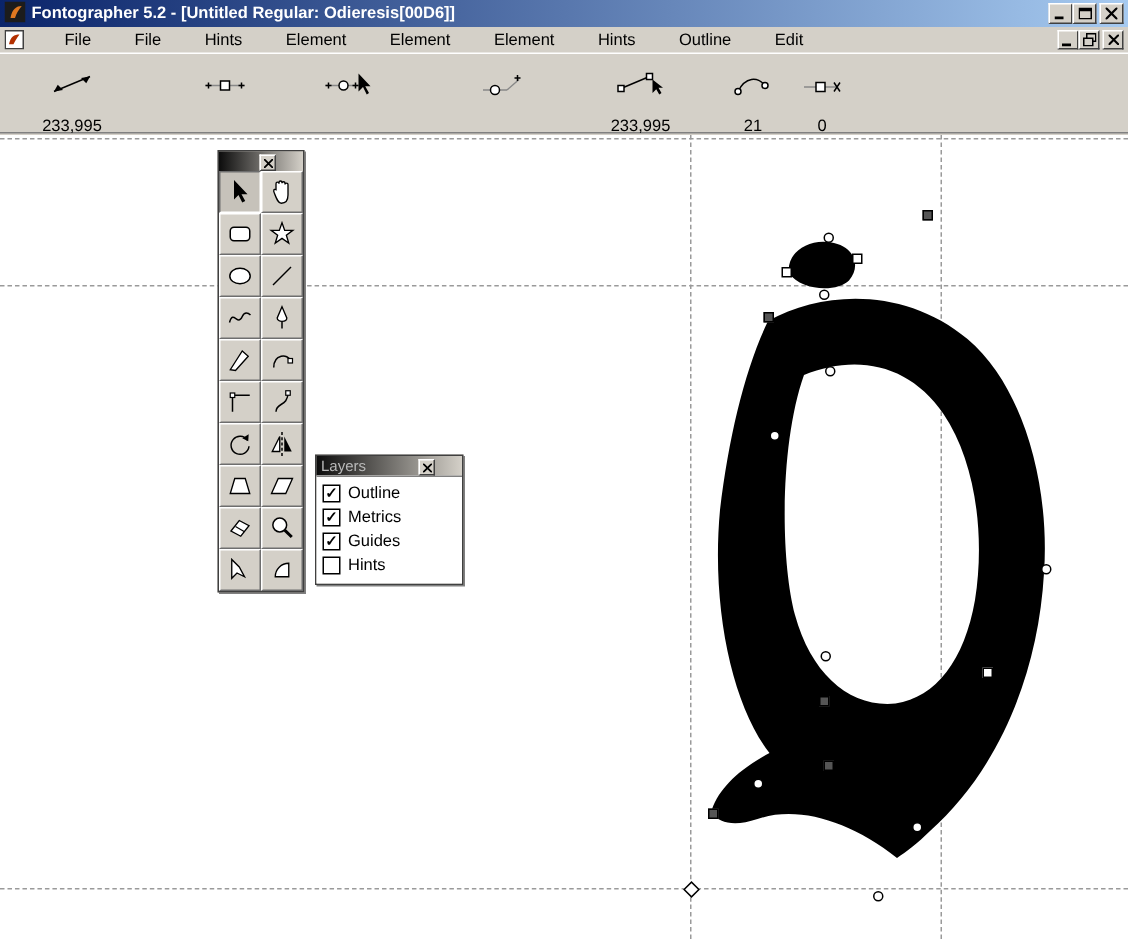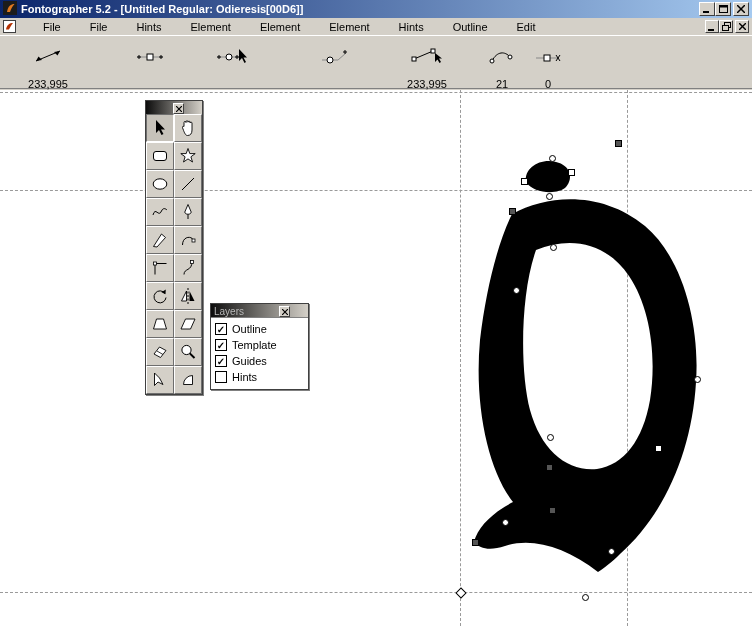--- a/index.html
+++ b/index.html
@@ -415,21 +415,21 @@
           </svg>
       </button>
     </div>
     <div class="layers-body">
       <div class="layer-row">
         <span class="layer-checkbox">✓</span>
         <span class="layer-label">Outline</span>
       </div>
       <div class="layer-row">
         <span class="layer-checkbox">✓</span>
-        <span class="layer-label">Template</span>
+        <span class="layer-label">Metrics</span>
       </div>
       <div class="layer-row">
         <span class="layer-checkbox">✓</span>
         <span class="layer-label">Guides</span>
       </div>
       <div class="layer-row">
         <span class="layer-checkbox"></span>
         <span class="layer-label">Hints</span>
       </div>
     </div>

